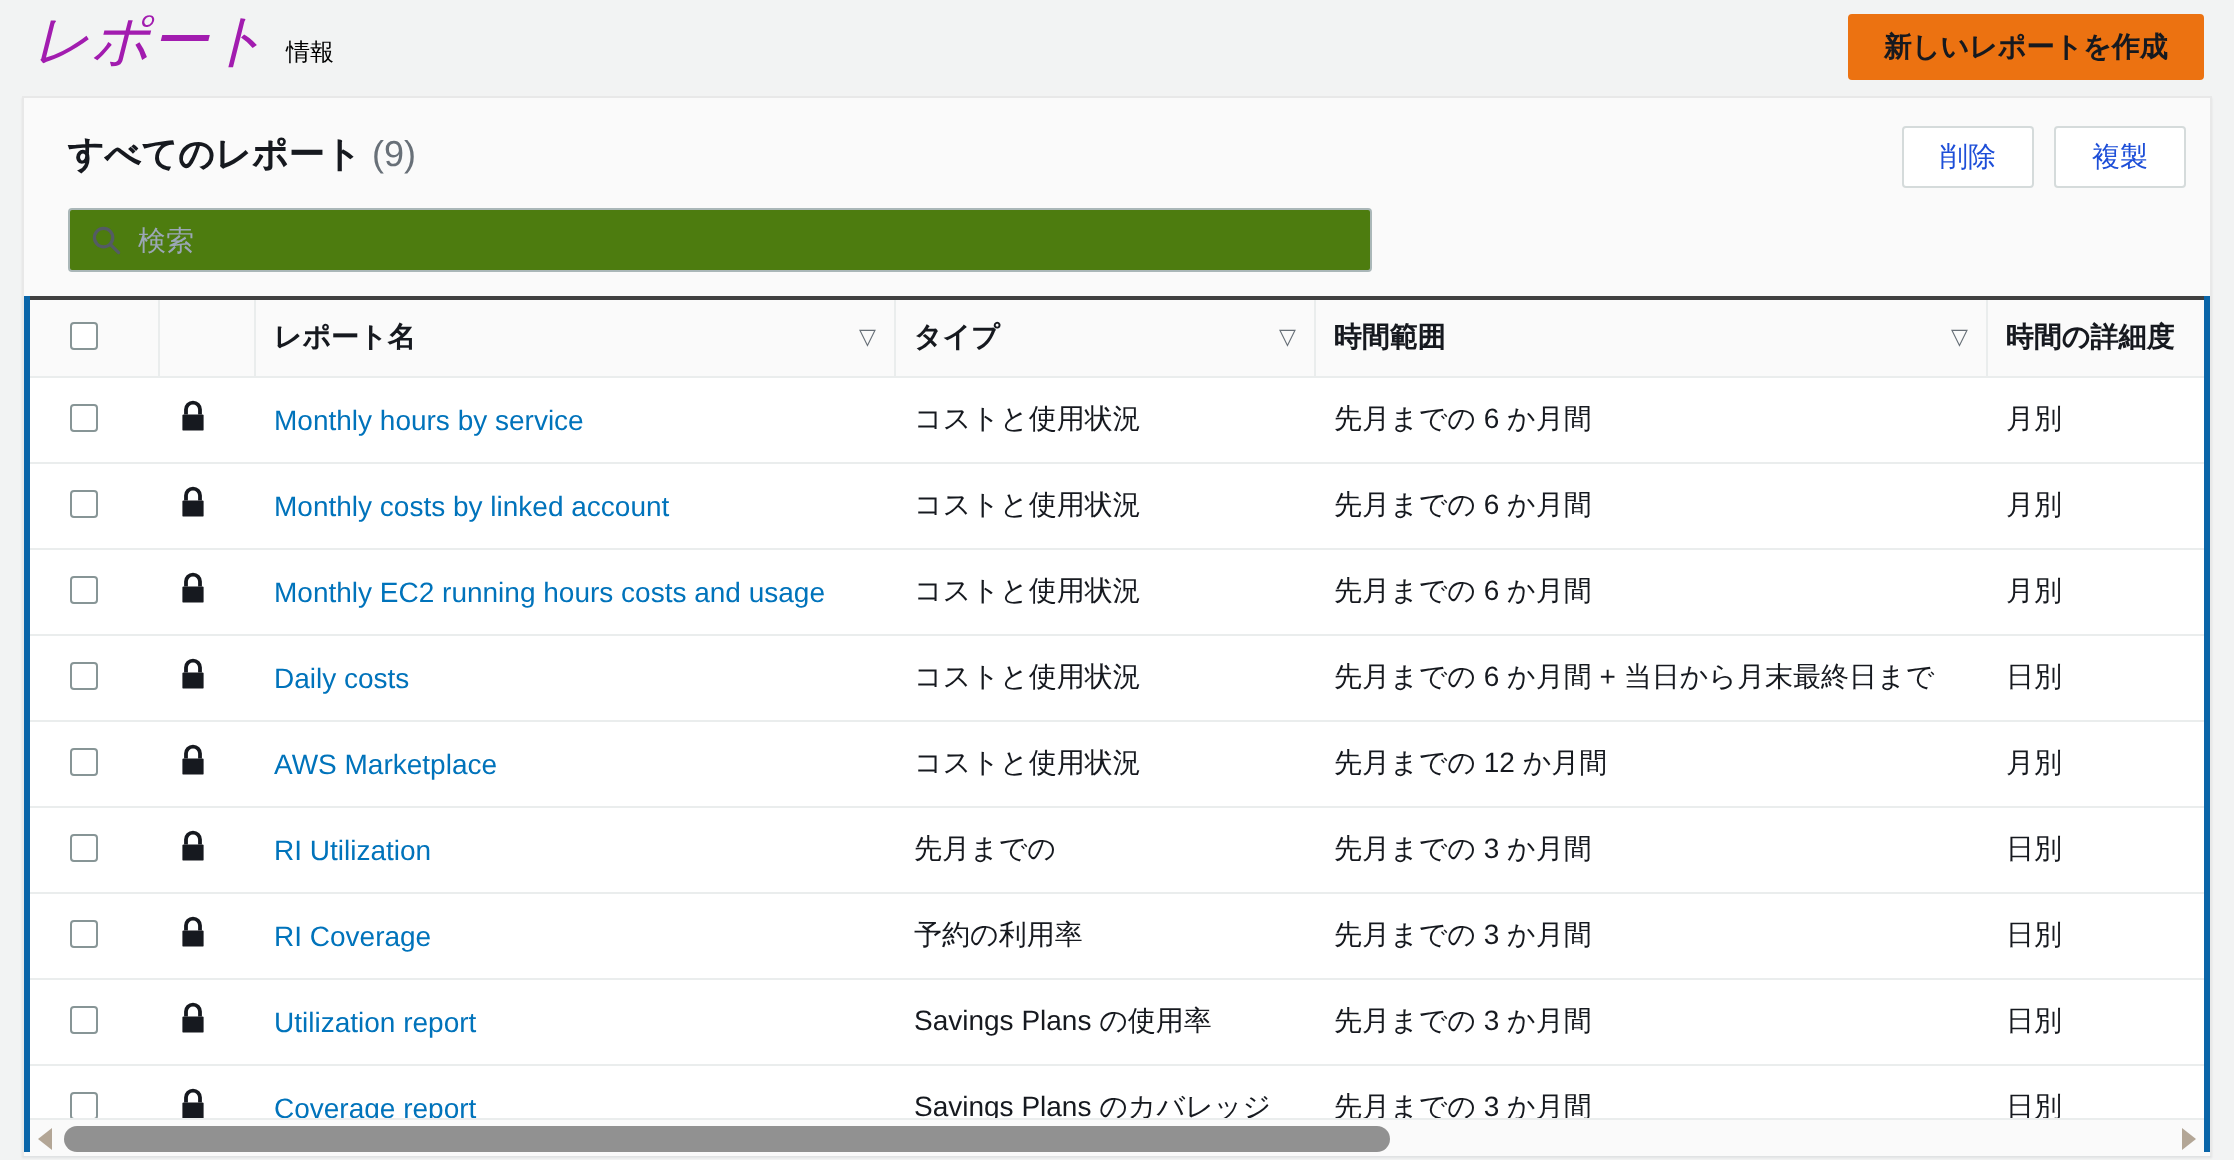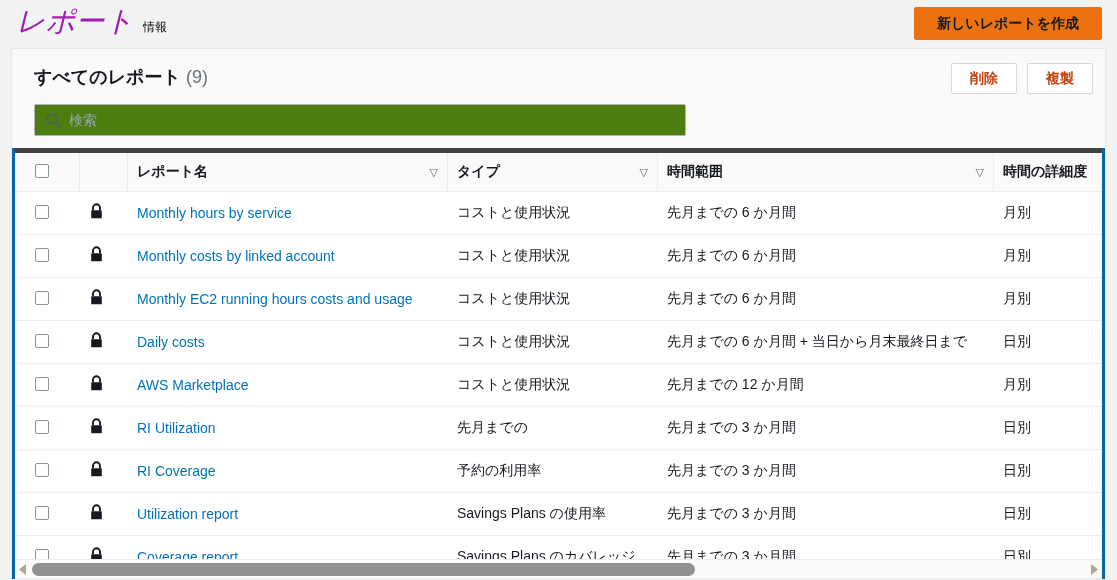--- a/index.html
+++ b/index.html
@@ -48,21 +48,21 @@
   }
 
   .create-btn {
     margin: 7px 15px 0 0;
     background: #ec7211;
     border: 1px solid #ec7211;
     border-radius: 2px;
     color: #16191f;
     font-size: 14px;
     font-weight: 700;
-    padding: 0 22px;
+    padding: 0 17px;
     height: 33px;
     line-height: 31px;
     cursor: pointer;
     white-space: nowrap;
   }
 
   
   .table-container {
     margin: 0 11px 0 11px;
     background: #fafafa;
@@ -95,23 +95,23 @@
   }
   .header-actions {
     display: flex;
     gap: 10px;
     padding-top: 2px;
   }
   .sec-btn {
     background: #fff;
     border: 1px solid #d5dbdb;
     border-radius: 2px;
-    color: #c2410c;
-    font-size: 14px;
-    font-weight: 700;
+    color: #1d4ed8;
+    font-size: 14px;
+    font-weight: 400;
     height: 31px;
     line-height: 29px;
     padding: 0 18px;
     cursor: default;
     white-space: nowrap;
   }
 
   .search-row {
     padding: 10px 12px 12px 22px;
     background: #fafafa;
@@ -161,21 +161,21 @@
   }
   table.grid th {
     background: #fafafa;
     font-size: 14px;
     font-weight: 700;
     color: #16191f;
     text-align: left;
     height: 38px;
     padding: 0 0 0 0;
     border-bottom: 1px solid #eaeded;
-    border-top: 5px solid #404040;
+    border-top: 2px solid #404040;
     vertical-align: middle;
     white-space: nowrap;
   }
   table.grid td {
     height: 40px;
     font-size: 14px;
     color: #16191f;
     border-bottom: 1px solid #eaeded;
     vertical-align: middle;
     white-space: nowrap;

